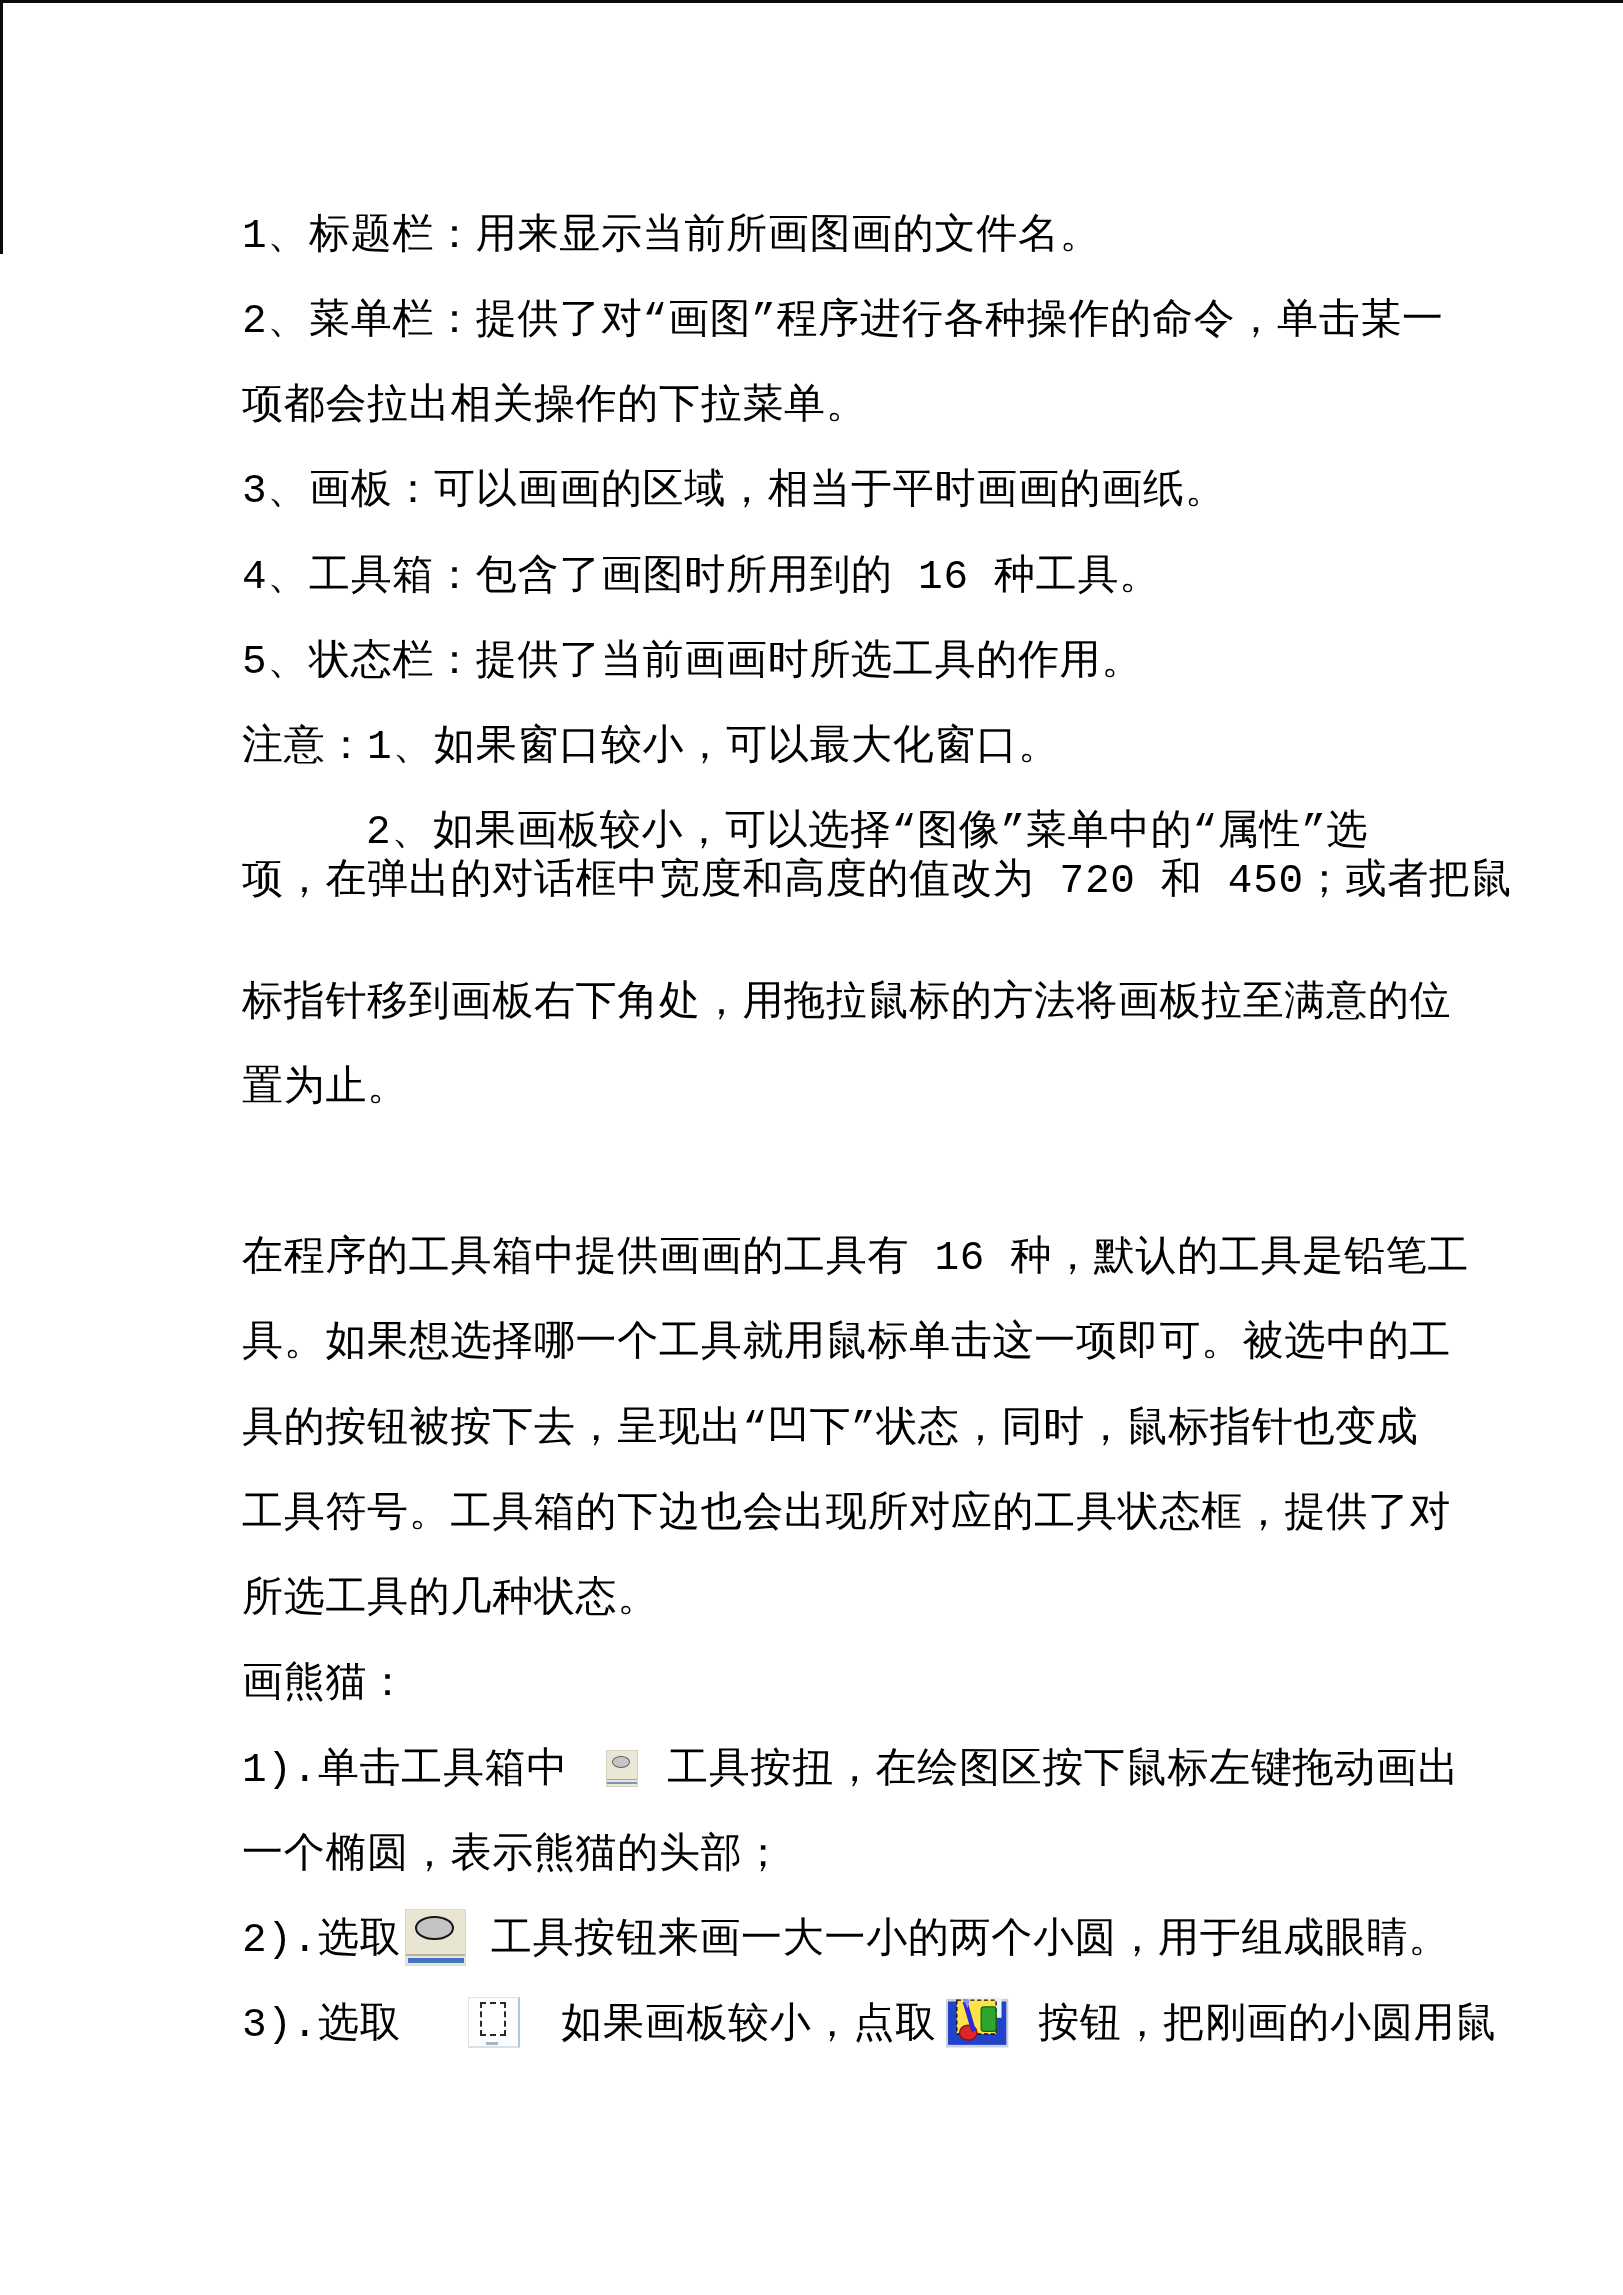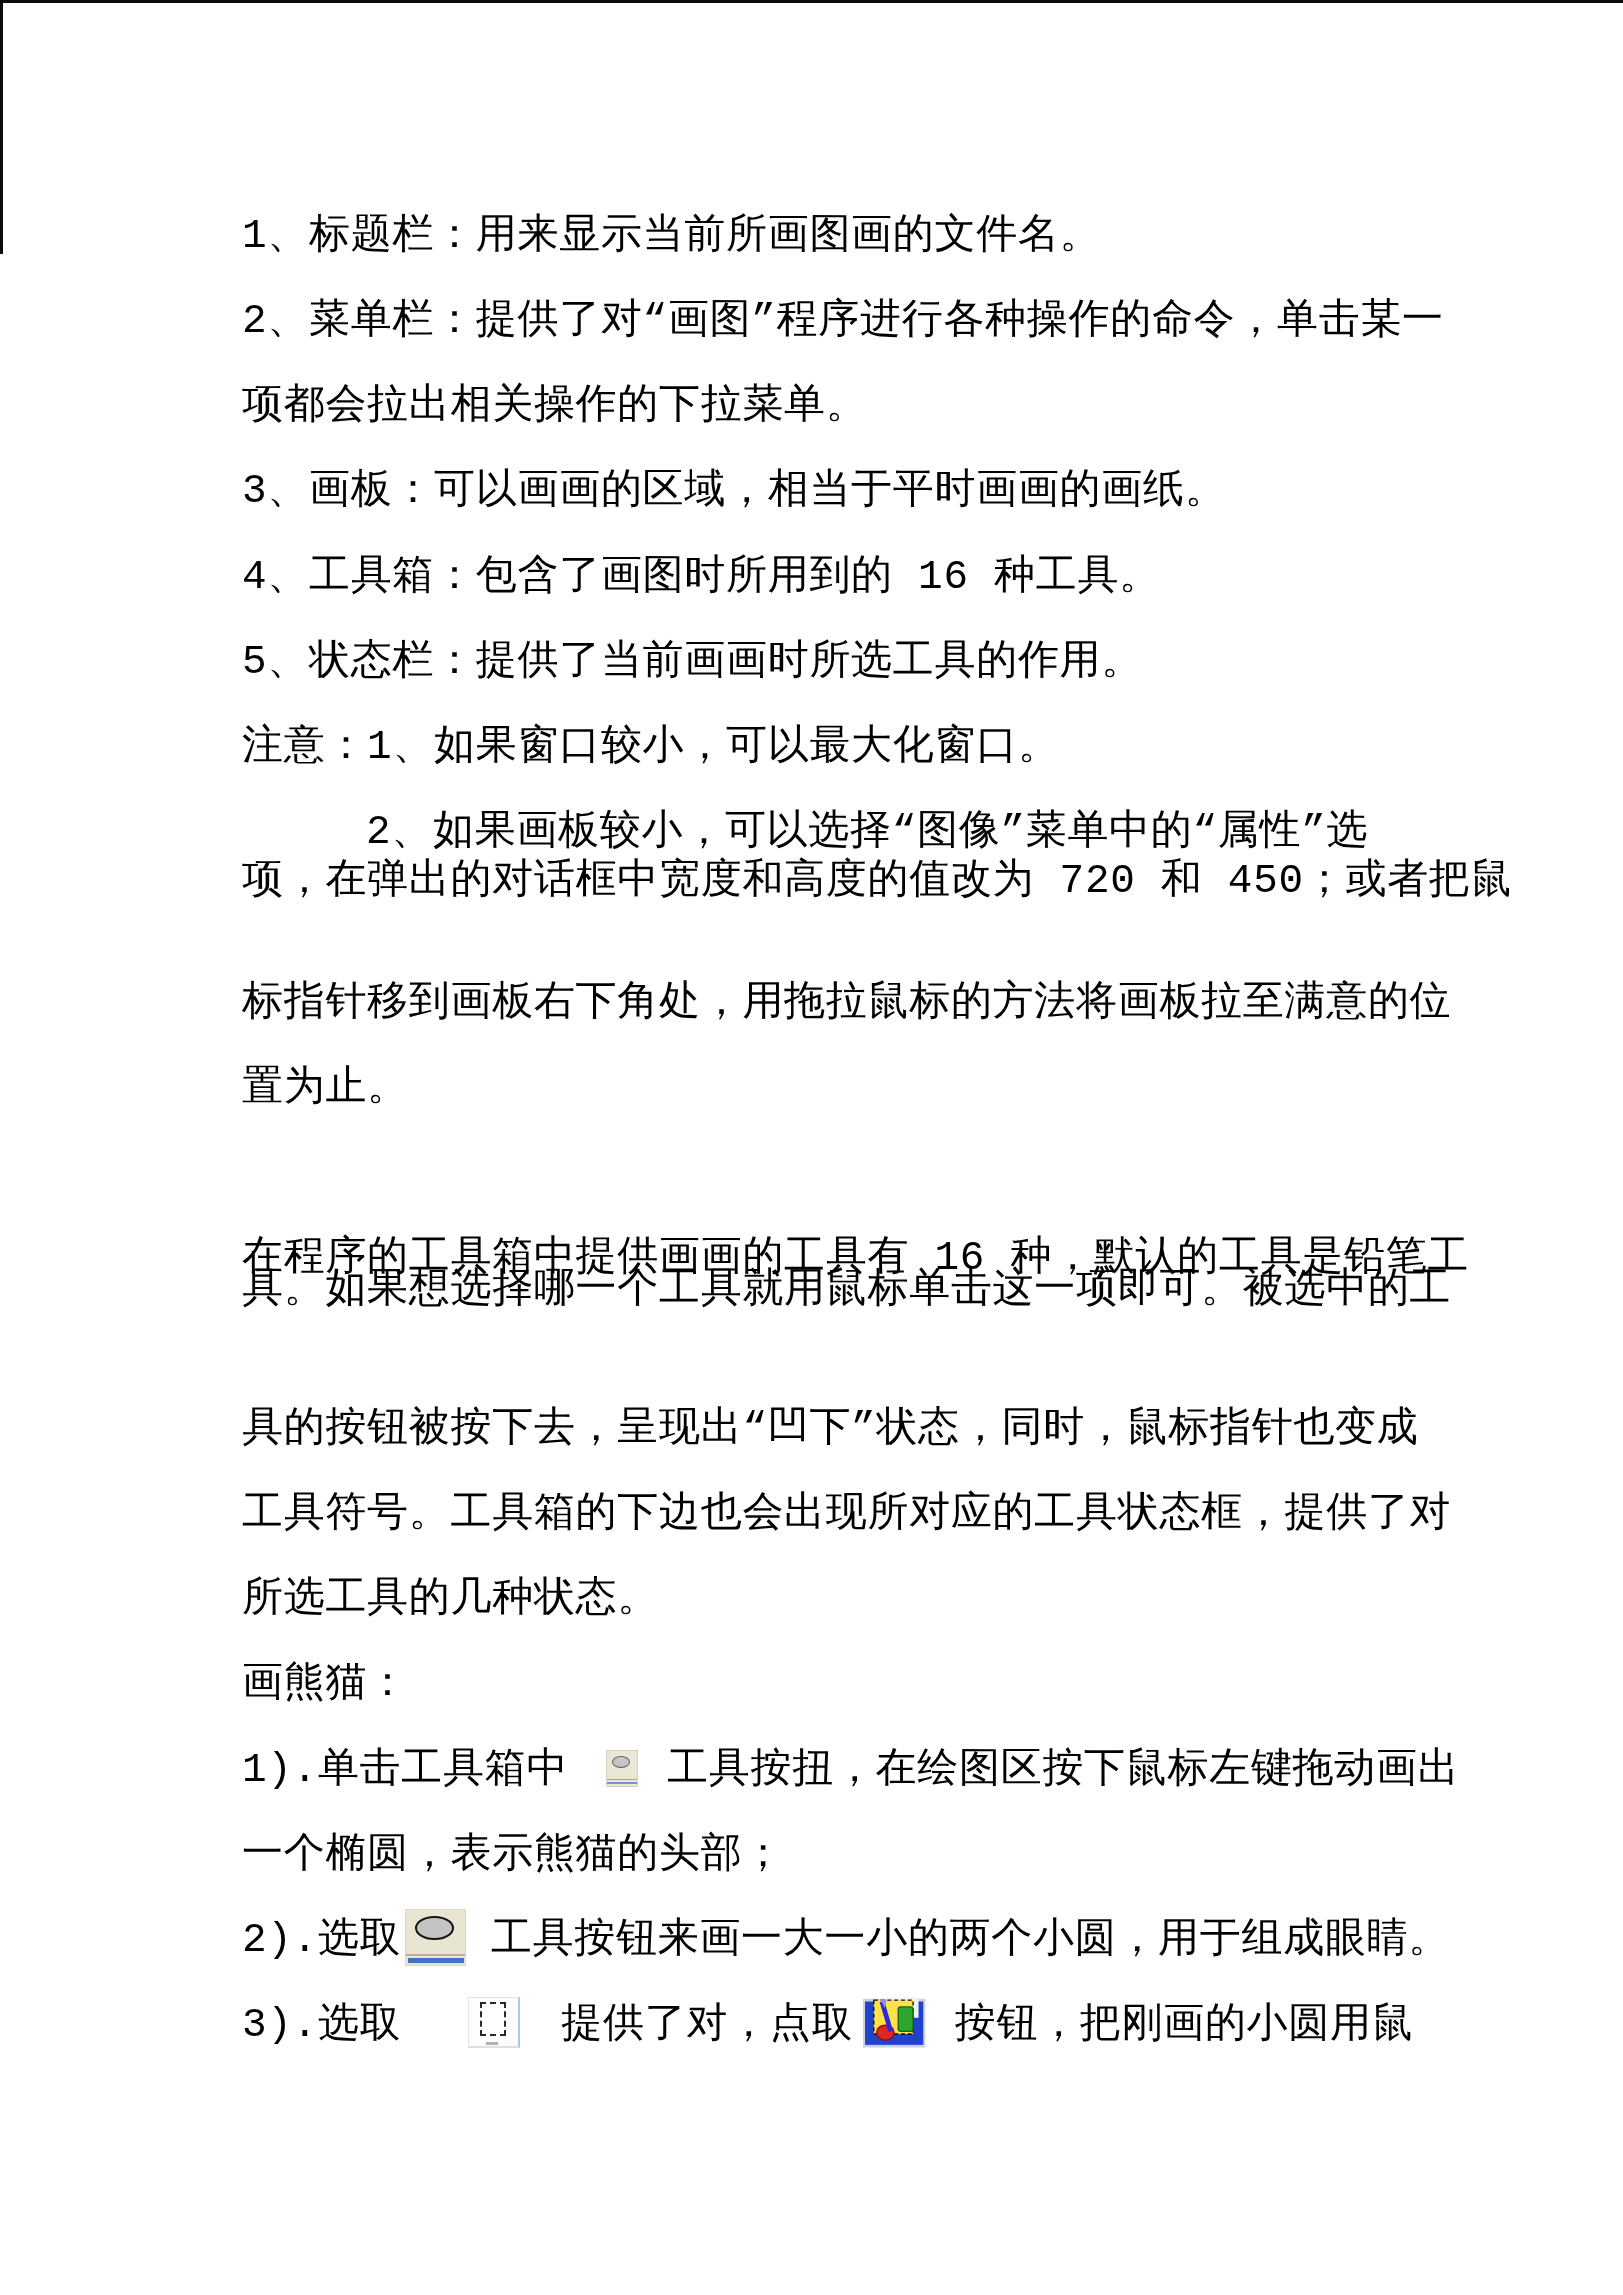--- a/index.html
+++ b/index.html
@@ -89,38 +89,38 @@
   <div class="line" style="top:364px">项都会拉出相关操作的下拉菜单。</div>
   <div class="line" style="top:449px">3、画板：可以画画的区域，相当于平时画画的画纸。</div>
   <div class="line" style="top:535px">4、工具箱：包含了画图时所用到的 16 种工具。</div>
   <div class="line" style="top:620px">5、状态栏：提供了当前画画时所选工具的作用。</div>
   <div class="line" style="top:705px">注意：1、如果窗口较小，可以最大化窗口。</div>
   <div class="line indented" style="top:790px">2、如果画板较小，可以选择“图像”菜单中的“属性”选</div>
   <div class="line" style="top:839px">项，在弹出的对话框中宽度和高度的值改为 720 和 450；或者把鼠</div>
   <div class="line" style="top:961px">标指针移到画板右下角处，用拖拉鼠标的方法将画板拉至满意的位</div>
   <div class="line" style="top:1046px">置为止。</div>
   <div class="line" style="top:1216px">在程序的工具箱中提供画画的工具有 16 种，默认的工具是铅笔工</div>
-  <div class="line" style="top:1248px">具。如果想选择哪一个工具就用鼠标单击这一项即可。被选中的工</div>
+  <div class="line" style="top:1301px">具。如果想选择哪一个工具就用鼠标单击这一项即可。被选中的工</div>
   <div class="line" style="top:1387px">具的按钮被按下去，呈现出“凹下”状态，同时，鼠标指针也变成</div>
   <div class="line" style="top:1472px">工具符号。工具箱的下边也会出现所对应的工具状态框，提供了对</div>
   <div class="line" style="top:1557px">所选工具的几种状态。</div>
   <div class="line" style="top:1642px">画熊猫：</div>
 
   <div class="line" style="top:1728px">
     <span class="step-text">1).单击工具箱中</span><span class="tool-btn-small"><span class="ellipse"></span><span class="gline"></span><span class="bline"></span></span><span class="step-text">工具按扭，在绘图区按下鼠标左键拖动画出</span>
   </div>
 
   <div class="line" style="top:1813px">一个椭圆，表示熊猫的头部；</div>
 
   <div class="line" style="top:1898px">
     <span class="step-text">2).选取</span><span class="tool-btn-large"><span class="ellipse"></span><span class="gline"></span><span class="bline"></span></span><span class="step-text">工具按钮来画一大一小的两个小圆，用于组成眼睛。</span>
   </div>
 
   <div class="line" style="top:1983px">
-    <span class="step-text">3).选取</span><span class="select-btn"><span class="dashed"></span><span class="tick"></span></span><span class="step-text">提供了对，点取</span><span class="edit-colors-btn"><svg width="65" height="53" viewBox="0 0 96 78">
+    <span class="step-text">3).选取</span><span class="select-btn"><span class="dashed"></span><span class="tick"></span></span><span class="step-text">如果画板较小，点取</span><span class="edit-colors-btn"><svg width="65" height="53" viewBox="0 0 96 78">
         <rect x="0" y="4" width="92" height="72" fill="#ccd2da"></rect>
         <rect x="3" y="8" width="86" height="64" fill="#2143cb"></rect>
         <rect x="30" y="2" width="52" height="30" fill="#eef3f8"></rect>
         <rect x="16" y="6" width="58" height="50" fill="#ffe24a" stroke="#111111" stroke-width="2" stroke-dasharray="6 4"></rect>
         <rect x="52" y="16" width="22" height="36" rx="4" fill="#2fa52f" stroke="#0b6b0b" stroke-width="2"></rect>
         <ellipse cx="33" cy="54" rx="13" ry="11" fill="#df2626" stroke="#8d0f0f" stroke-width="2"></ellipse>
         <path d="M28 8 L41 52" stroke="#2b2bd6" stroke-width="7"></path>
         <path d="M25 4 l10 1 l-3 13 z" fill="#8c8cf2"></path>
       </svg></span><span class="step-text">按钮，把刚画的小圆用鼠</span>
   </div>

